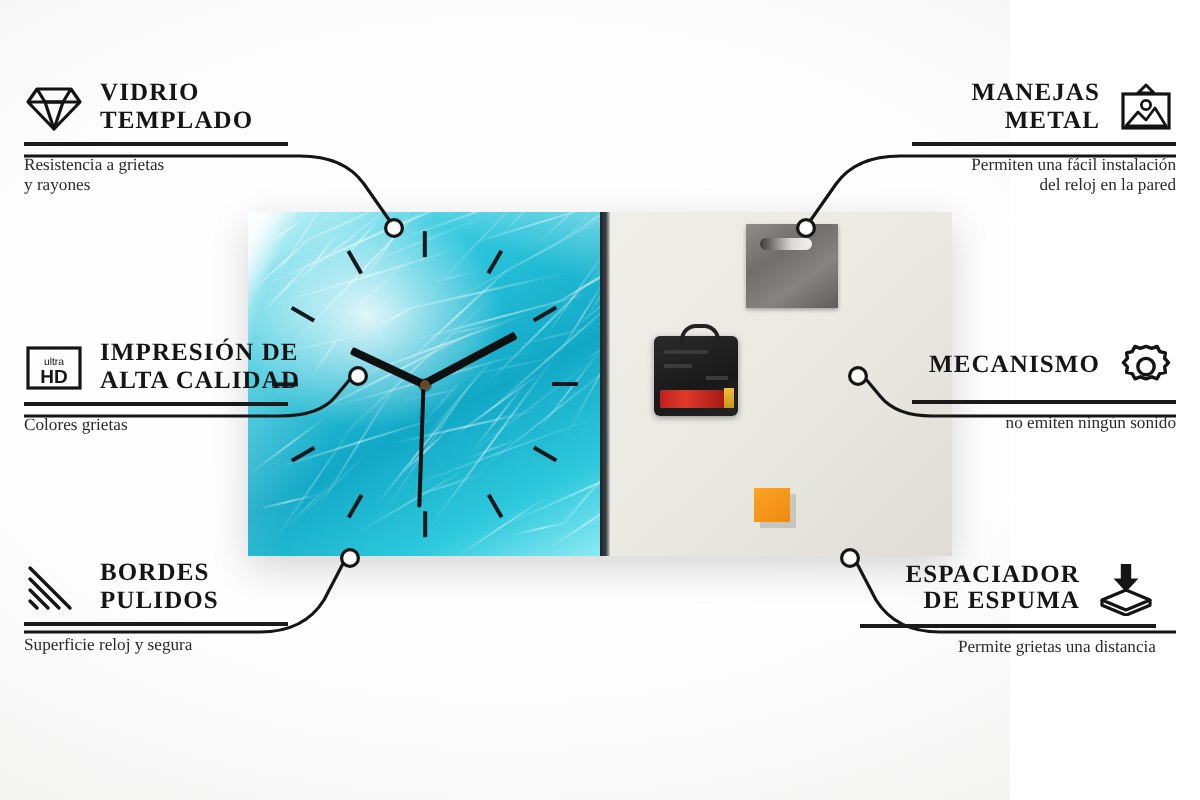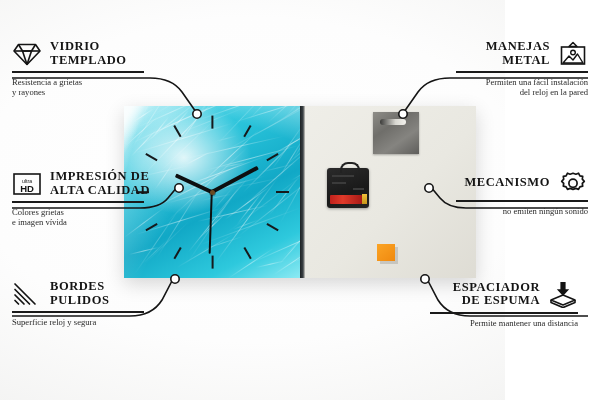--- a/index.html
+++ b/index.html
@@ -295,21 +295,20 @@
         <text x="15" y="20.5" text-anchor="middle" font-family="Liberation Sans, sans-serif" font-size="9.5" font-weight="bold" fill="#141414">HD</text>
       </svg>
       <div class="titles">
         <div>IMPRESIÓN DE</div>
         <div>ALTA CALIDAD</div>
       </div>
     </div>
     <div class="rule" style="width:132px;"></div>
     <div class="desc">
       <div>Colores grietas</div>
-      <div>e imagen vívida</div>
     </div>
   </div>
 
   <div class="callout" style="left:12px;top:280px;width:132px;">
     <div class="head">
       <svg class="ico" width="30" height="26" viewBox="0 0 30 26">
         <g stroke="#141414" stroke-width="1.7" stroke-linecap="round">
           <path d="M3,3 L23,23"></path>
             <path d="M3,8.5 L17.5,23"></path>
           <path d="M3,14 L12,23"></path>
@@ -373,17 +372,17 @@
         <div>DE ESPUMA</div>
       </div>
       <svg class="ico" width="30" height="28" viewBox="0 0 30 28">
         <path d="M12.4,2 h5.2 v7.2 h3.6 L15,16 L8.8,9.2 h3.6 Z" fill="#141414"></path>
         <path d="M15,15 L27,20 L15,25 L3,20 Z" fill="none" stroke="#141414" stroke-width="1.6" stroke-linejoin="round"></path>
         <path d="M3,20 v2.6 L15,27.6 L27,22.6 V20" fill="none" stroke="#141414" stroke-width="1.6" stroke-linejoin="round"></path>
       </svg>
     </div>
     <div class="rule" style="width:148px;"></div>
     <div class="desc right">
-      <div>Permite mantener una distancia</div>
+      <div>Permite grietas una distancia</div>
     </div>
   </div>
 
 </div>
 
 </body></html>

